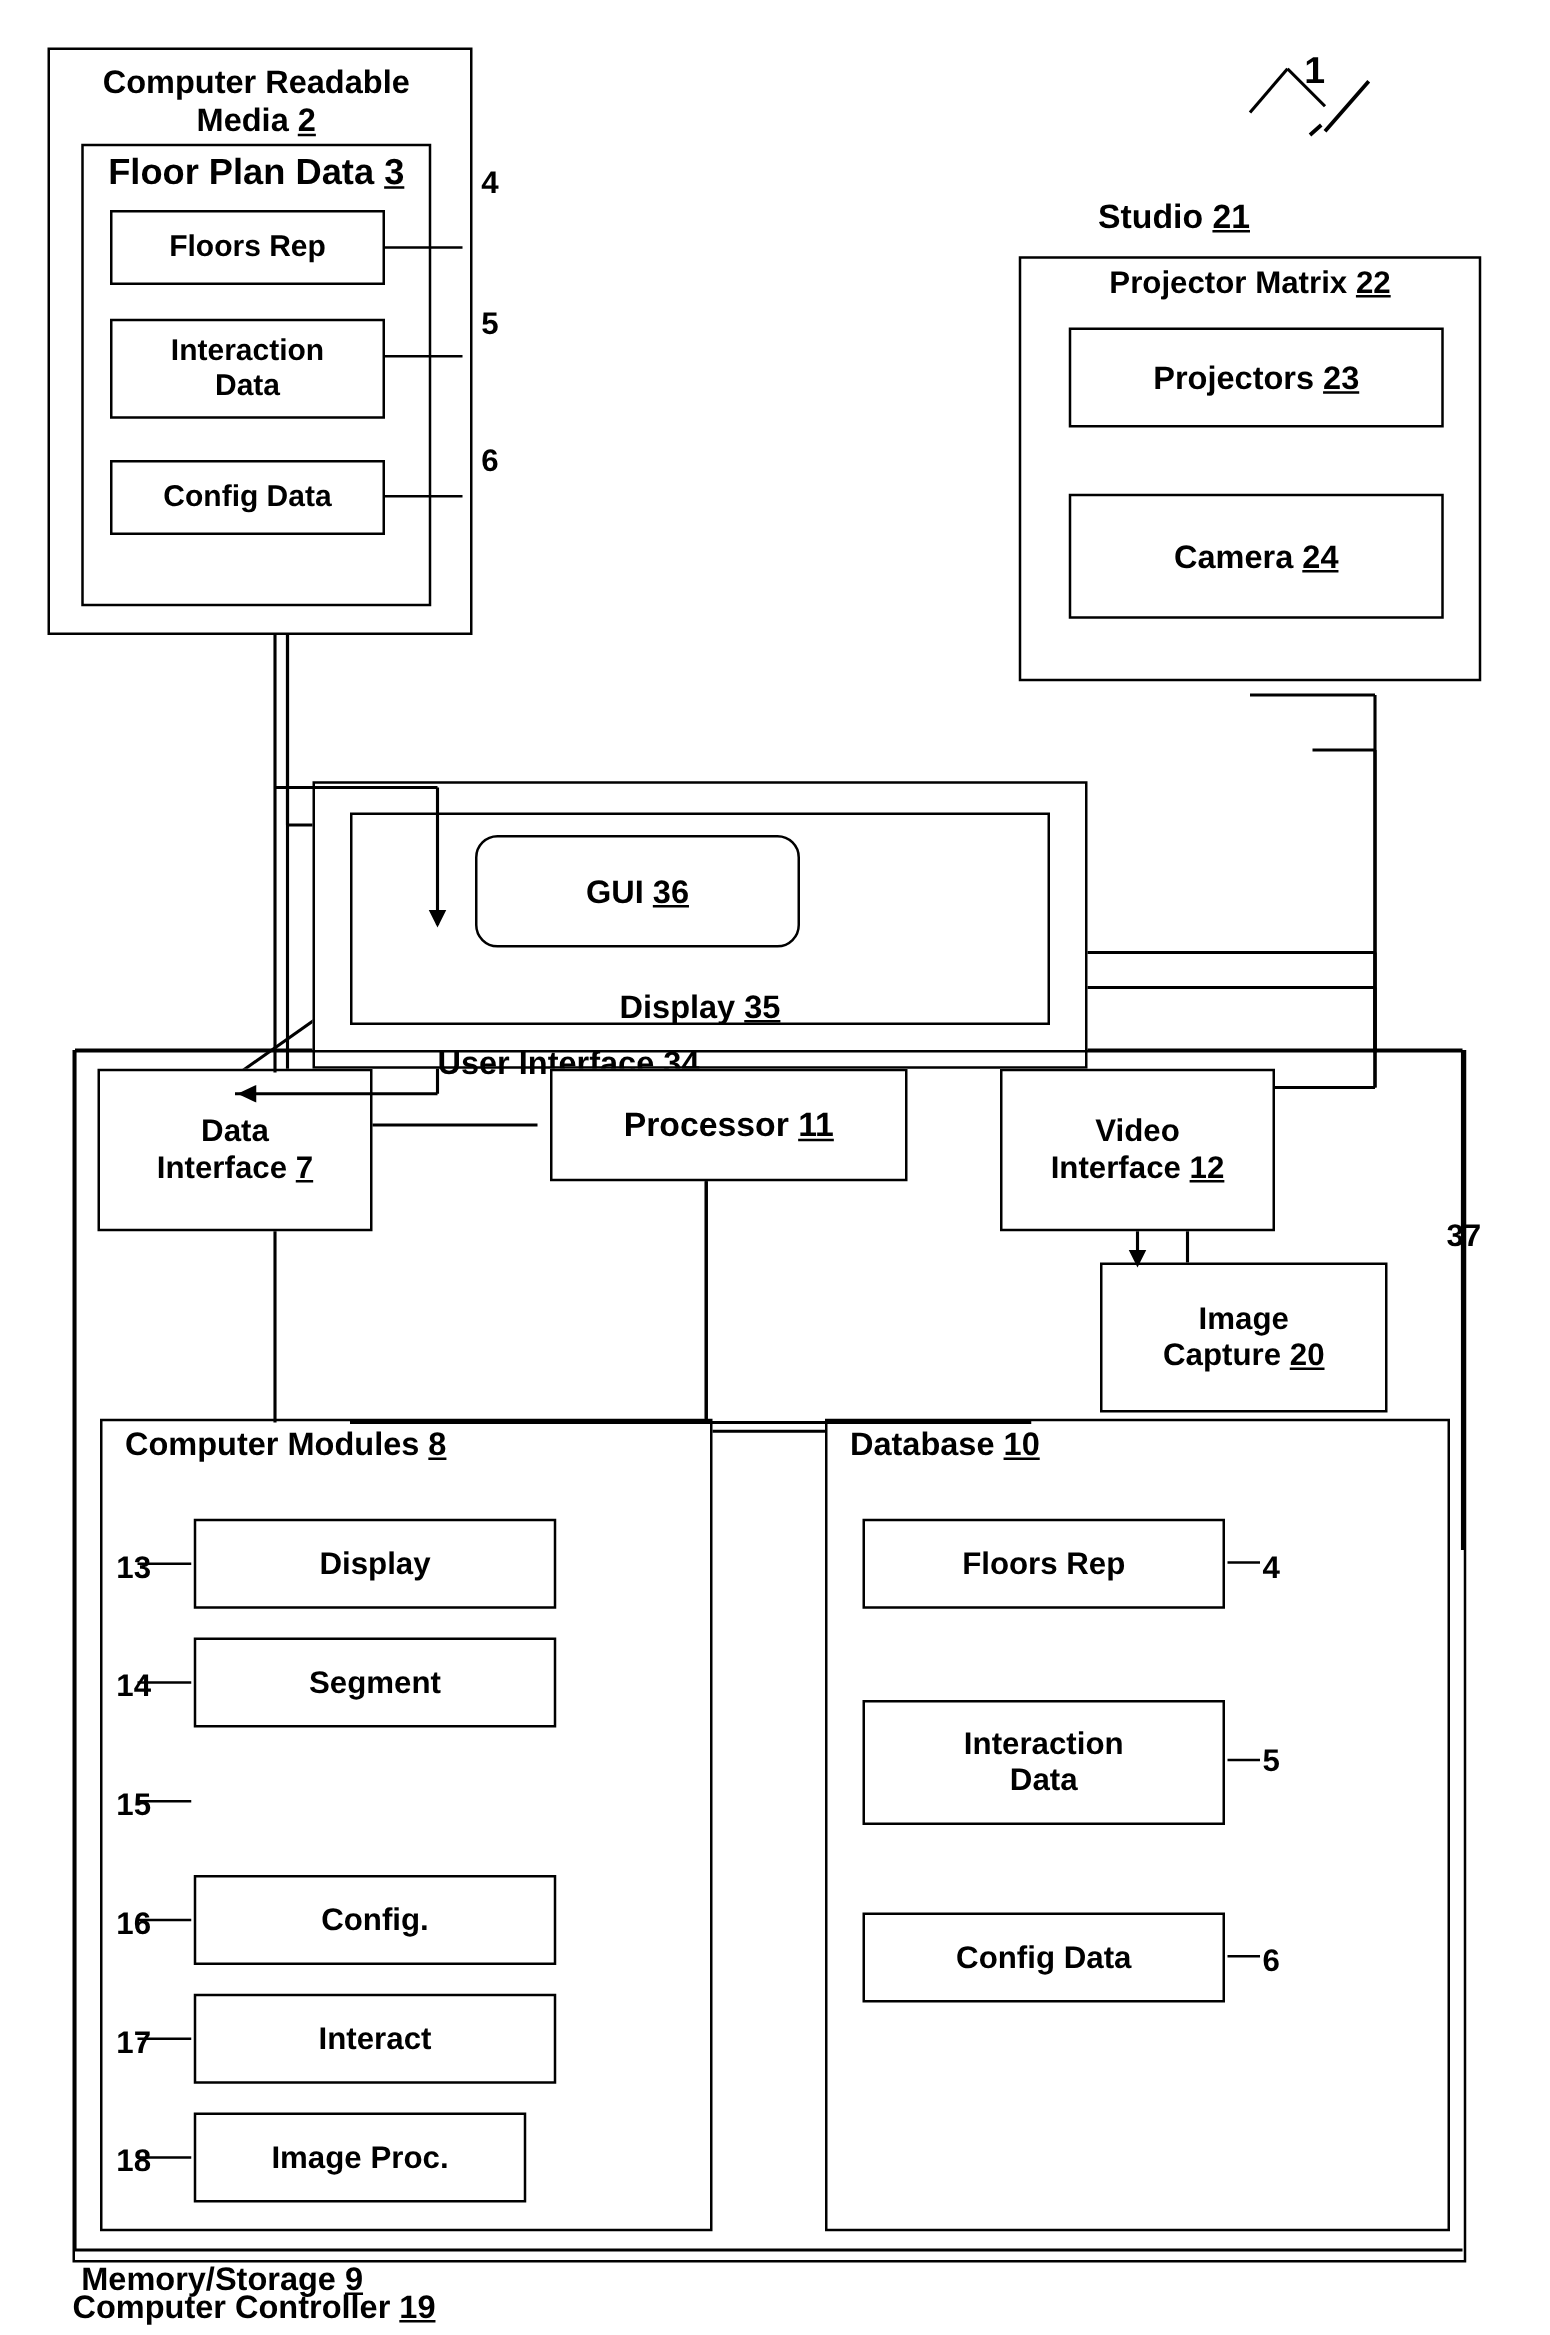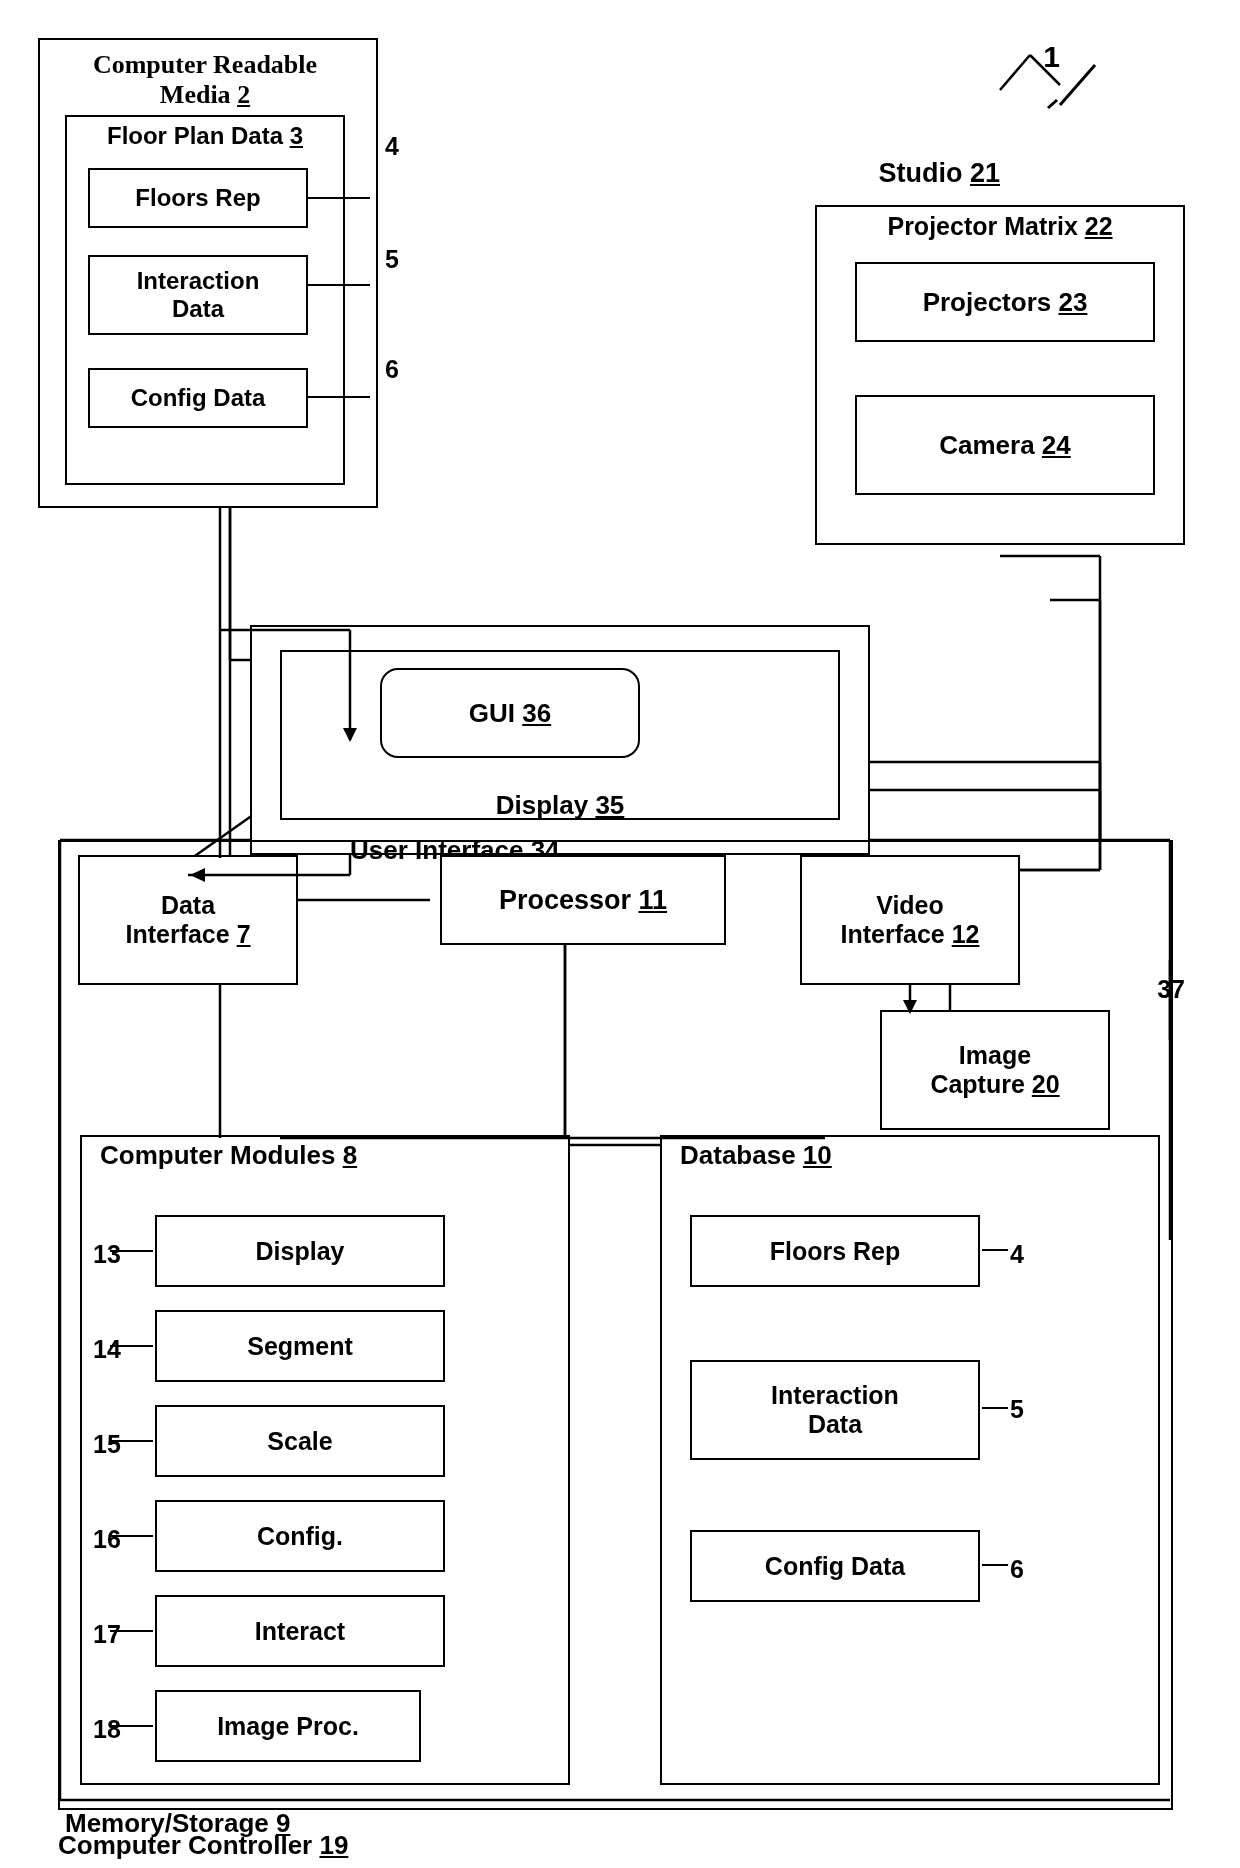--- a/index.html
+++ b/index.html
@@ -119,27 +119,27 @@
 
   </svg>
 
   <div class="box-label" style="right:180px; top:40px; font-size:30px;">
     <span>1</span>
   </div>
 
   <div class="box" style="left:38px; top:38px; width:340px; height:470px; font-size:24px;">
     
   </div>
-  <div class="box-label" style="left:55px; top:50px; font-size:26px; text-align:center; width:300px;font-family:Liberation Serif, serif;">
+  <div class="box-label" style="left:55px; top:50px; font-size:26px; text-align:center; width:300px;">
     Computer Readable<br>Media <span class="underline">2</span>
   </div>
 
   <div class="box" style="left:65px; top:115px; width:280px; height:370px; font-size:24px;">
   </div>
-  <div class="box-label" style="left:75px; top:122px; font-size:24px; width:260px; text-align:center;">
+  <div class="box-label" style="left:75px; top:122px; font-size:29px; width:260px; text-align:center;">
     Floor Plan Data <span class="underline">3</span>
   </div>
 
   <div class="box" style="left:88px; top:168px; width:220px; height:60px; font-size:24px;">
     <span>Floors Rep</span>
   </div>
 
   <div class="box" style="left:88px; top:255px; width:220px; height:80px; font-size:24px;">
     <span>Interaction<br>Data</span>
   </div>
@@ -221,23 +221,20 @@
   </div>
 
   <div class="box" style="left:155px; top:1215px; width:290px; height:72px; font-size:25px;">
     <span>Display</span>
   </div>
 
   <div class="box" style="left:155px; top:1310px; width:290px; height:72px; font-size:25px;">
     <span>Segment</span>
   </div>
 
-  <div class="box" style="left:155px; top:1405px; width:290px; height:72px; font-size:25px;">
-    <span>Scale</span>
-  </div>
 
   <div class="box" style="left:155px; top:1500px; width:290px; height:72px; font-size:25px;">
     <span>Config.</span>
   </div>
 
   <div class="box" style="left:155px; top:1595px; width:290px; height:72px; font-size:25px;">
     <span>Interact</span>
   </div>
 
   <div class="box" style="left:155px; top:1690px; width:266px; height:72px; font-size:25px;">

